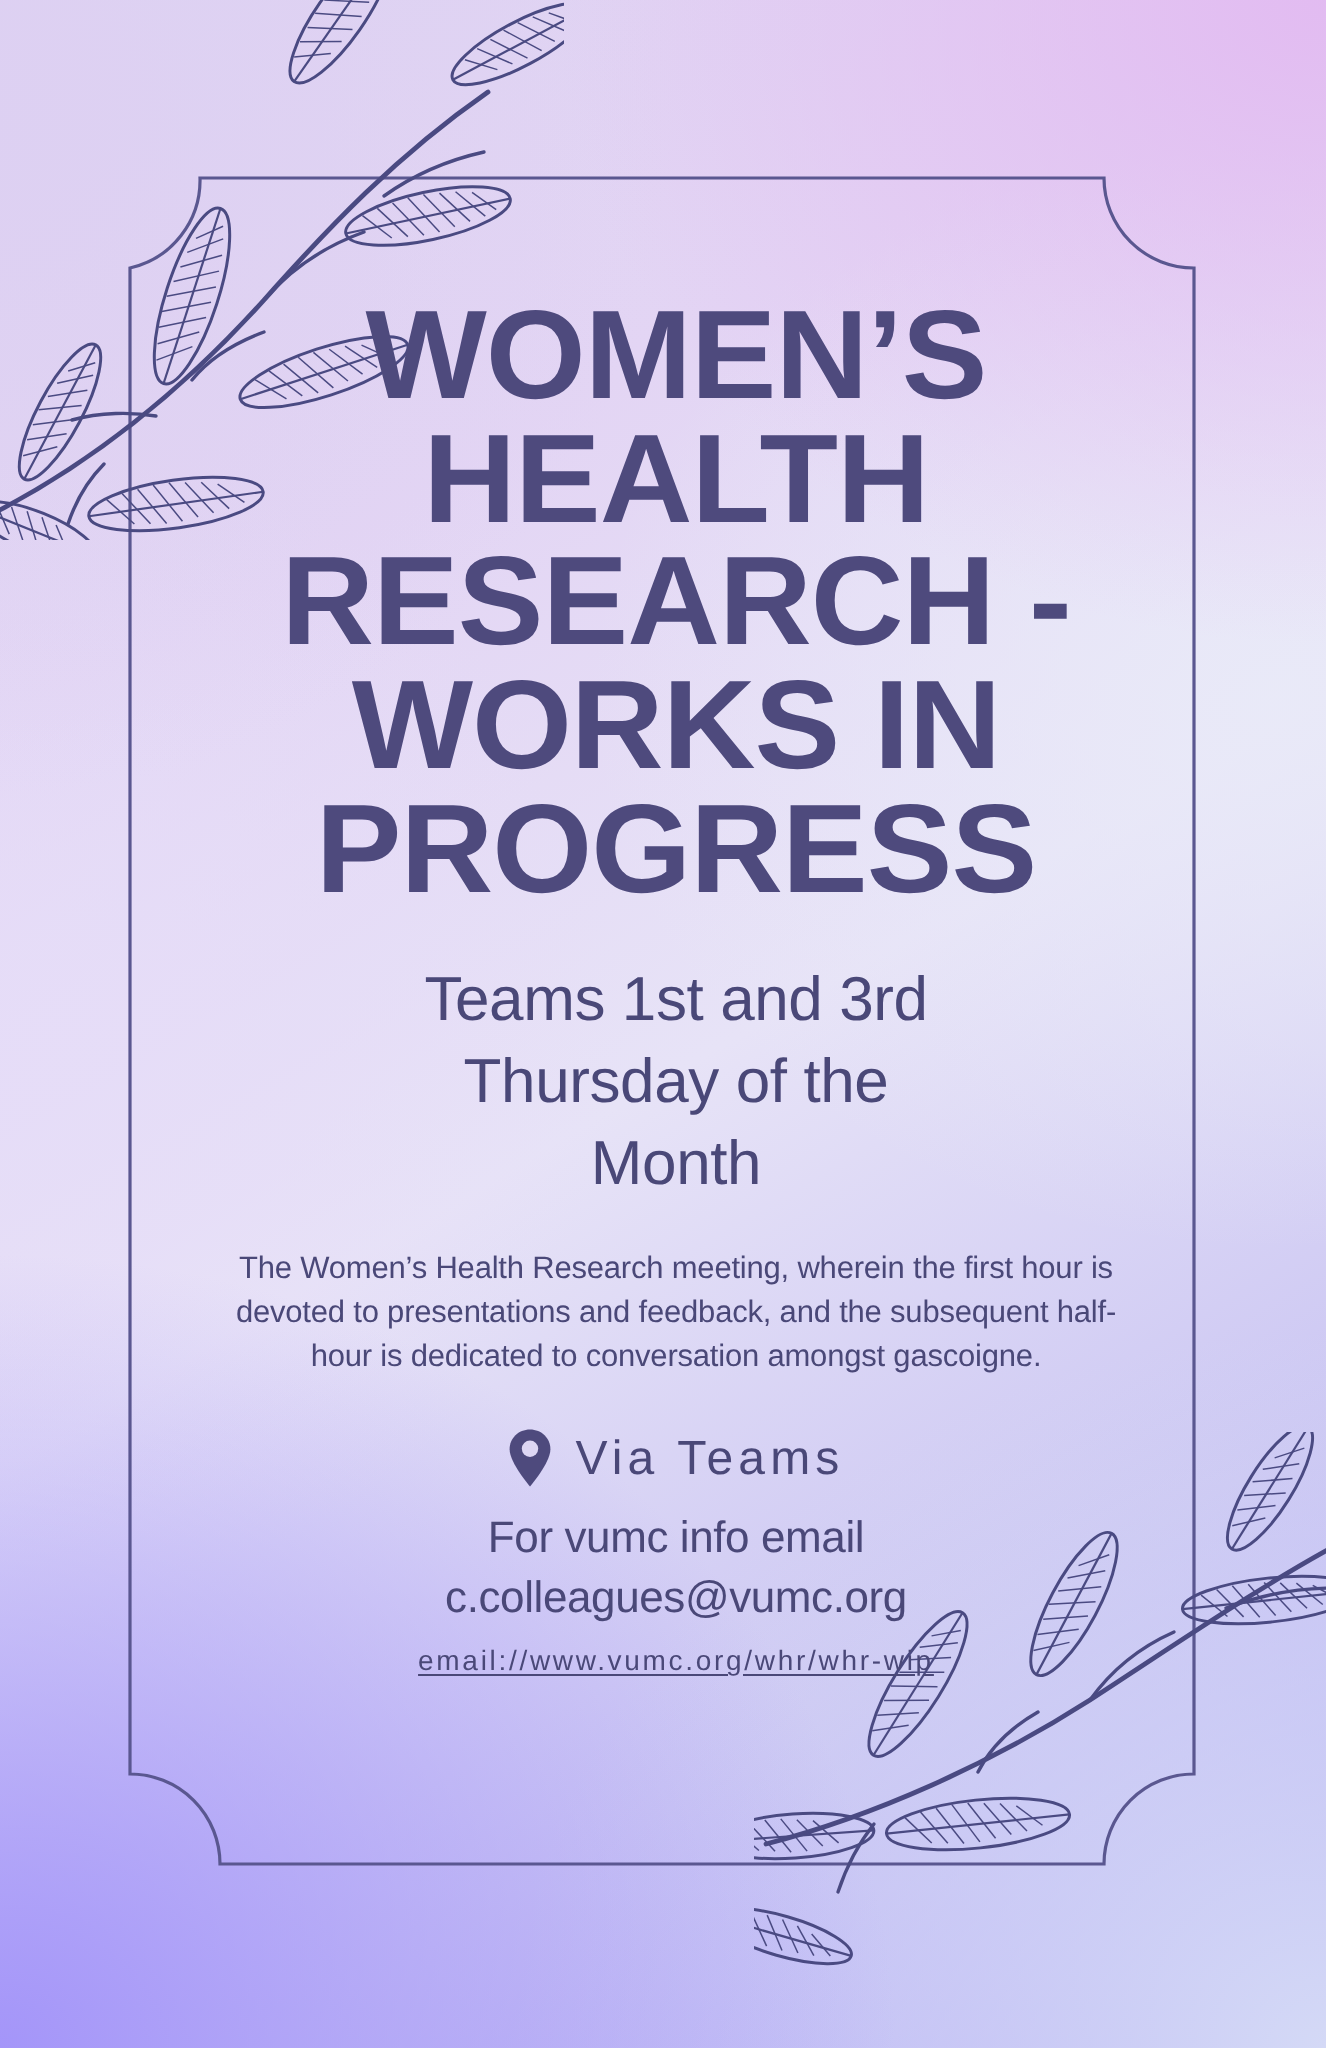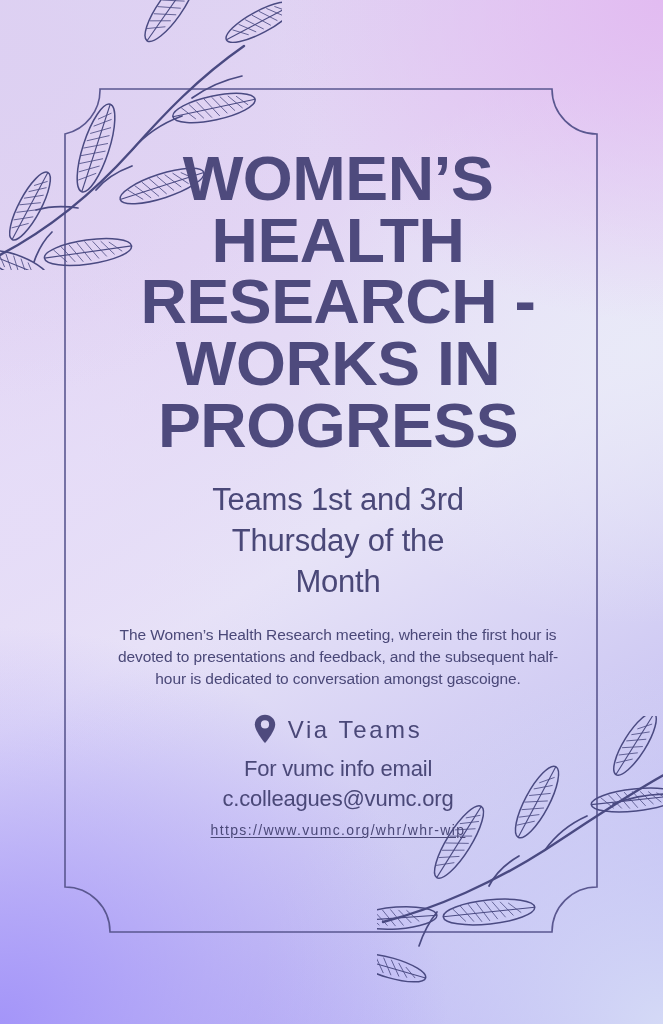--- a/index.html
+++ b/index.html
@@ -413,16 +413,16 @@
         <circle cx="11" cy="10.4" r="4.1" fill="#ddd6f3"></circle>
       </svg>
       <span class="venue-label">Via Teams</span>
     </div>
 
     <p class="contact">
       <span>For vumc info email</span><br>
       <span>c.colleagues@vumc.org</span>
     </p>
 
-    <p class="url">https://www.vumc.org/whr/whr-wip</p>
+    <p class="url">email://www.vumc.org/whr/whr-wip</p>
 
   </div>
 </div>
 
 </body></html>

